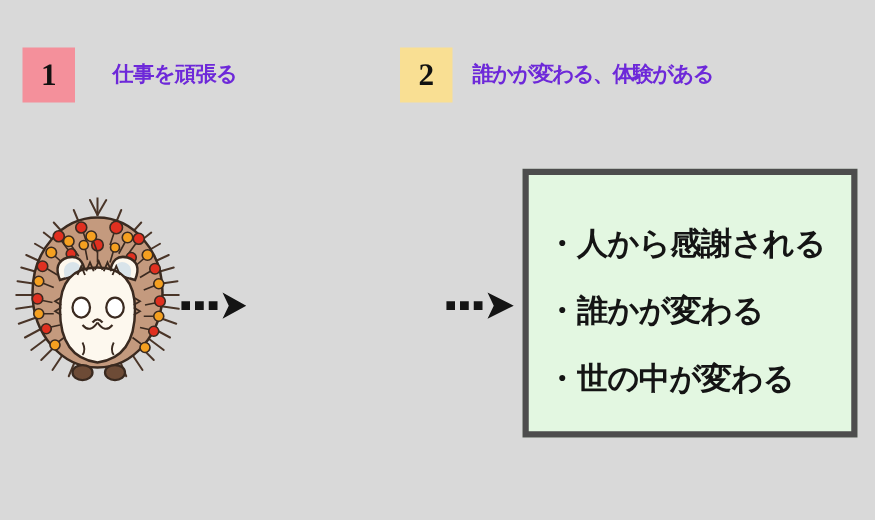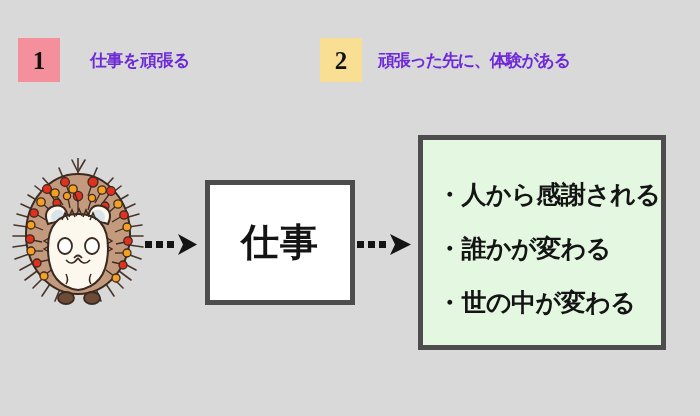--- a/index.html
+++ b/index.html
@@ -110,21 +110,21 @@
     left: 357px;
     top: 231px;
     width: 62px;
   }
 
   
   #outcome-box {
     position: absolute;
     left: 418px;
     top: 135px;
-    width: 248px;
+    width: 268px;
     height: 215px;
     background: #e3f7e1;
     border: 5px solid #4d4d4d;
     box-sizing: border-box;
     padding-left: 39px;
   }
   #outcome-list {
     position: absolute;
     left: 14px;
     top: 38px;
@@ -147,21 +147,21 @@
 </style>
 </head>
 <body>
 
 <div id="stage">
 
   <div class="badge" id="badge-1">1</div>
   <div class="head-text" id="head-text-1">仕事を頑張る</div>
 
   <div class="badge" id="badge-2">2</div>
-  <div class="head-text" id="head-text-2">頑張った先に、体験がある</div>
+  <div class="head-text" id="head-text-2">誰かが変わる、体験がある</div>
 
   <div id="hedgehog">
     <svg viewBox="0 0 132 152" width="132" height="152" xmlns="http://www.w3.org/2000/svg">
 
       <g stroke="#4a3528" stroke-width="1.6" stroke-linecap="round">
         <line x1="66" y1="14" x2="60" y2="2"></line>
         <line x1="66" y1="14" x2="66" y2="0"></line>
         <line x1="66" y1="14" x2="73" y2="2"></line>
         <line x1="40" y1="30" x2="31" y2="20"></line>
         <line x1="28" y1="44" x2="16" y2="37"></line>
@@ -295,23 +295,20 @@
 
   <div class="arrow" id="arrow-1">
     <svg viewBox="0 0 58 28" width="58" height="28" xmlns="http://www.w3.org/2000/svg">
       <rect x="0" y="10" width="7" height="7" fill="#141414"></rect>
       <rect x="11" y="10" width="7" height="7" fill="#141414"></rect>
       <rect x="22" y="10" width="7" height="7" fill="#141414"></rect>
       <path d="M33 3 L52 13.5 L33 24 L38 13.5 Z" fill="#141414"></path>
     </svg>
   </div>
 
-  <div id="work-box">
-    <span id="work-box-label">仕事</span>
-  </div>
 
   <div class="arrow" id="arrow-2">
     <svg viewBox="0 0 62 28" width="62" height="28" xmlns="http://www.w3.org/2000/svg">
       <rect x="0" y="10" width="7" height="7" fill="#141414"></rect>
       <rect x="11" y="10" width="7" height="7" fill="#141414"></rect>
       <rect x="22" y="10" width="7" height="7" fill="#141414"></rect>
       <path d="M33 3 L54 13.5 L33 24 L38 13.5 Z" fill="#141414"></path>
     </svg>
   </div>
 

